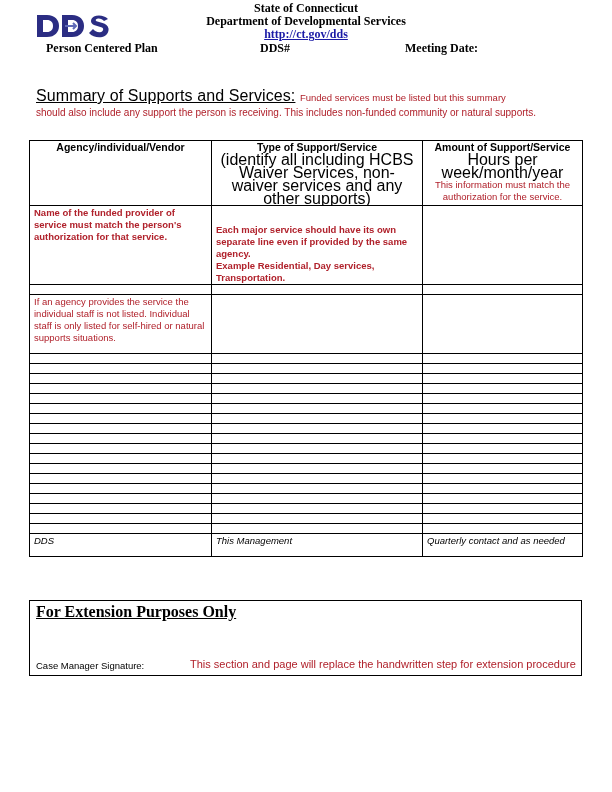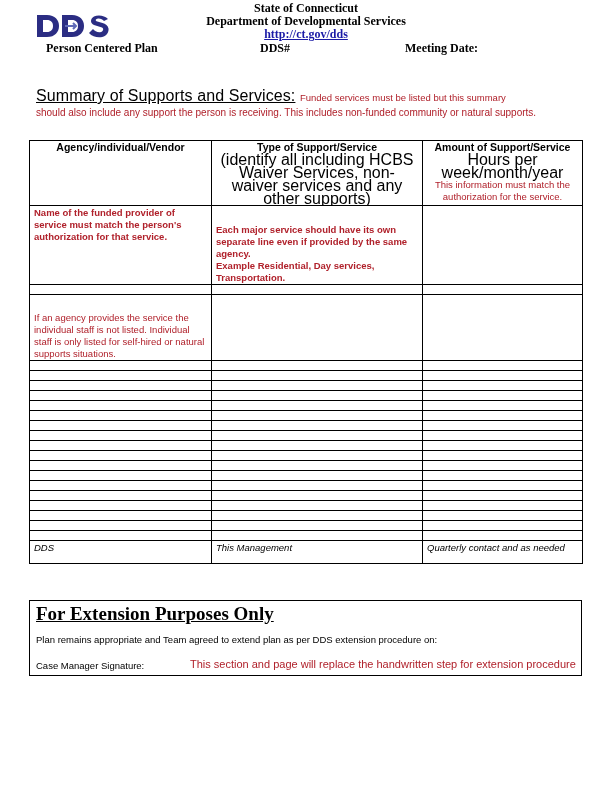--- a/index.html
+++ b/index.html
@@ -19,21 +19,21 @@
   table.summary col.c1 { width: 182px; }
   table.summary col.c2 { width: 211px; }
   table.summary col.c3 { width: 160px; }
   .th-bold { font-weight: bold; font-size: 10.5px; display: block; text-align: center; }
   .th-sub { display: block; text-align: center; font-size: 16px; line-height: 13px; }
   .th-red { display: block; text-align: center; color: #b0212b; font-size: 9.5px; line-height: 11.5px; }
   .note { color: #b0212b; font-size: 9.5px; line-height: 11.7px; }
   .italic { font-style: italic; font-size: 9.5px; }
   .italic-sm { font-style: italic; font-size: 8.5px; }
   .ext-box { left: 29px; top: 600px; width: 551px; height: 74px; border: 1.3px solid #000; }
-  .ext-title { left: 6px; top: 2px; font-family: "Liberation Serif", serif; font-weight: bold; font-size: 19px; text-decoration: underline; text-align: center; }
+  .ext-title { left: 6px; top: 2px; font-family: "Liberation Serif", serif; font-weight: bold; font-size: 16px; text-decoration: underline; text-align: center; }
   .ext-text { left: 6px; top: 33px; font-size: 9.5px; }
   .ext-sig { left: 6px; top: 59px; font-size: 9.5px; }
   .ext-note { left: 160px; top: 57px; font-size: 11px; color: #b0212b; white-space: nowrap; }
 </style>
 </head>
 <body>
 
 <div class="abs logo">
   <svg width="74" height="24" viewBox="0 0 74 24">
 
@@ -90,21 +90,21 @@
       <div>Example Residential, Day services, Transportation.</div>
     </td>
     <td></td>
   </tr>
   <tr style="height:10px;">
     <td></td>
     <td></td>
     <td></td>
   </tr>
   <tr style="height:59px;">
-    <td class="note" style="padding-top:17px;">If an agency provides the service the individual staff is not listed. Individual staff is only listed for self-hired or natural supports situations.</td>
+    <td class="note" style="padding-top:1px;">If an agency provides the service the individual staff is not listed. Individual staff is only listed for self-hired or natural supports situations.</td>
     <td></td>
     <td></td>
   </tr>
   </tbody>
     <tbody id="empty-rows">
       <tr style="height: 10px;">
         <td></td>
         <td></td>
         <td></td>
       </tr>
@@ -198,16 +198,15 @@
       <tr style="height:23px;">
     <td class="italic" style="padding-top:1px;">DDS</td>
     <td class="italic" style="padding-top:1px;">This Management</td>
     <td class="italic-sm" style="padding-top:1px;">Quarterly contact and as needed</td>
   </tr>
 </tbody>
   </table>
 
 <div class="abs ext-box">
   <div class="abs ext-title">For Extension Purposes Only</div>
-  <div class="abs ext-text">Plan remains appropriate and Team agreed to extend plan as per DDS extension procedure on:</div>
   <div class="abs ext-sig">Case Manager Signature:</div>
   <div class="abs ext-note">This section and page will replace the handwritten step for extension procedure</div>
 </div>
 
 </body></html>

